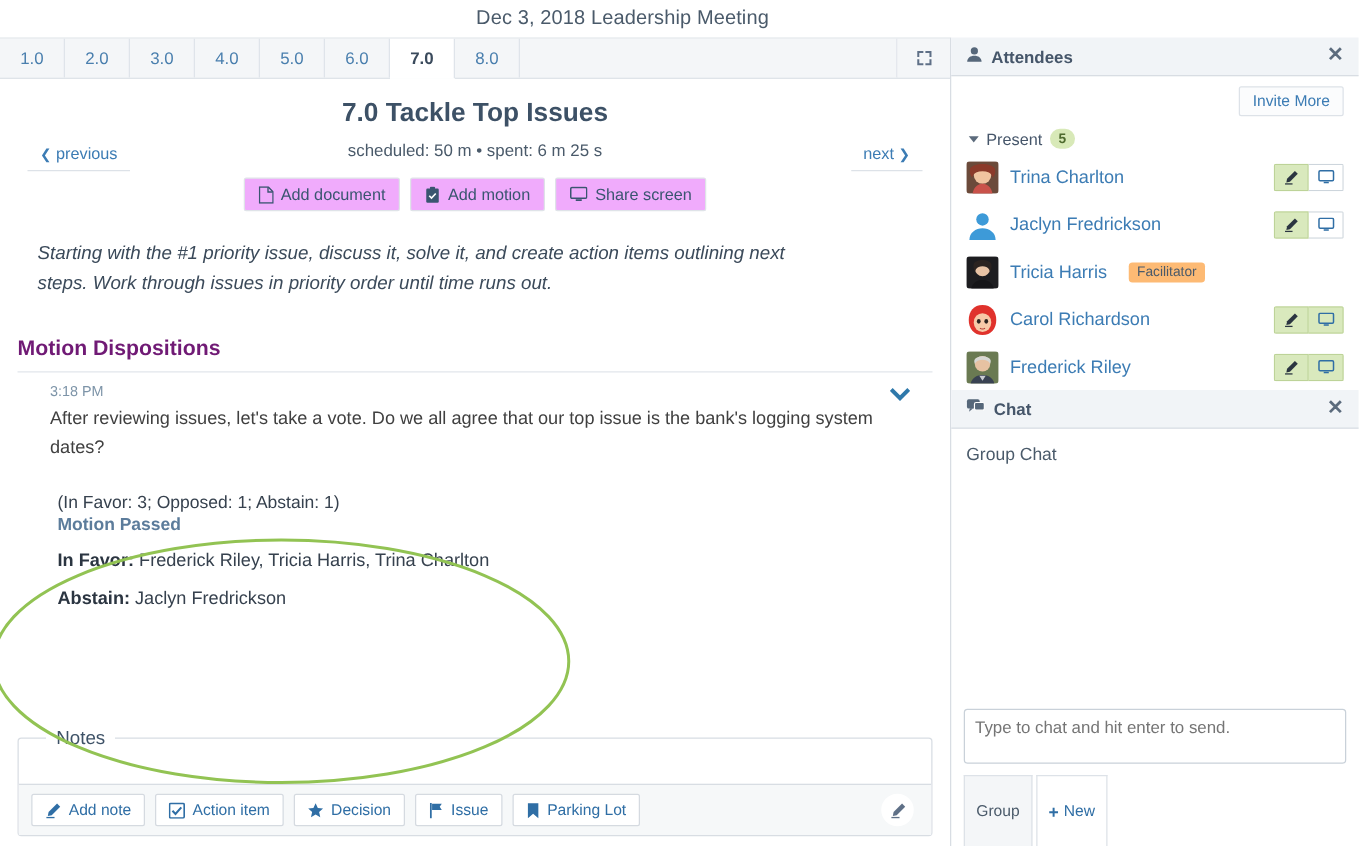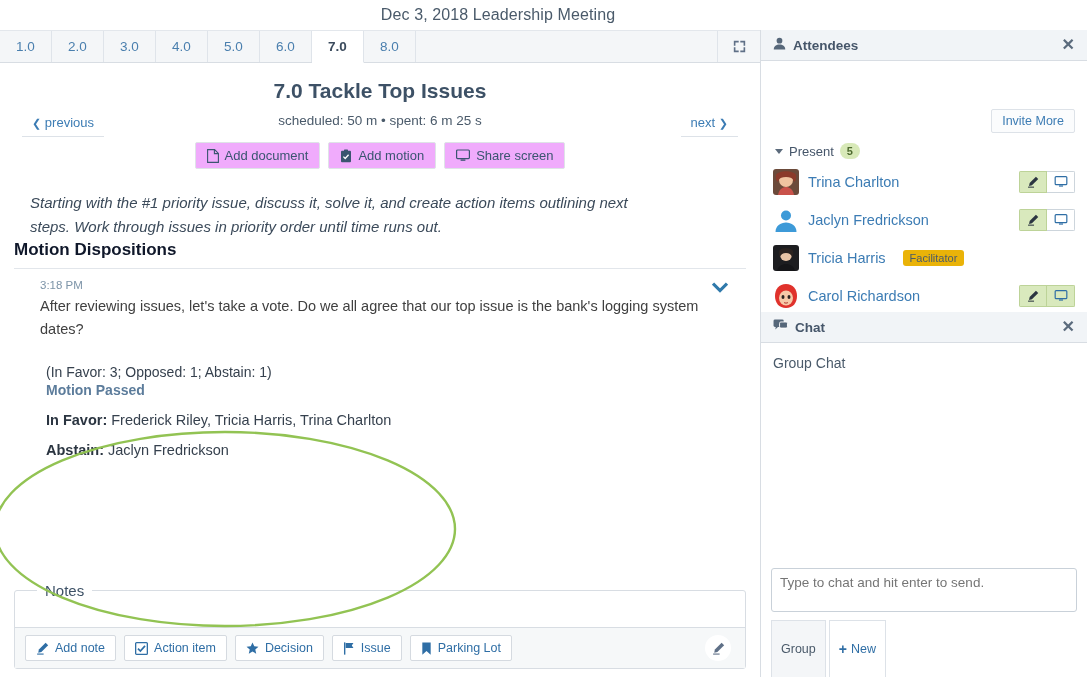--- a/index.html
+++ b/index.html
@@ -77,22 +77,22 @@
   }
   .actionbtn svg { display:block; }
 
   .desc {
     margin: 22px 14px 0 30px;
     font-style: italic; font-size: 15px; line-height: 1.6;
     color: #3b4a5a; max-width: 640px;
   }
 
   .section-h {
-    margin: 1px 14px 0 14px;
-    font-size: 17px; color: #0f172a; font-weight: bold;
+    margin: 30px 14px 0 14px;
+    font-size: 17px; color: #701a75; font-weight: bold;
     padding-bottom: 8px; border-bottom: 1px solid #e2e6eb;
   }
 
   .motion { margin: 0 14px; padding: 10px 0 0 0; position: relative; }
   .motion-time { font-size: 11.5px; color: #7d94a8; margin: 0 0 4px 26px; }
   .motion-chev { position: absolute; right: 18px; top: 10px; cursor: pointer; }
   .motion-text { font-size: 14.5px; line-height: 1.62; color: #404040; margin: 0 40px 0 26px; }
 
   .tally { margin: 22px 0 0 32px; font-size: 14px; color: #36414e; }
   .passed { font-size: 14px; color: #5c7c9b; font-weight: bold; margin-top: 2px;}
@@ -131,40 +131,40 @@
   
   .panel-head {
     height: 31px; flex: 0 0 31px; background: #f1f4f7;
     border-bottom: 1px solid #d8dde3;
     display: flex; align-items: center; padding: 0 12px;
     font-size: 13.5px; color: #46566a; font-weight: bold;
   }
   .panel-head .ph-title { flex: 1 1 auto; display:flex; align-items:center; gap:7px; }
   .panel-x { color: #5b6b7d; font-size: 16px; cursor: pointer; line-height: 1; }
 
-  .attendees { flex: 0 0 282px; display: flex; flex-direction: column; min-height:0;gap:40px; }
+  .attendees { flex: 0 0 282px; display: flex; flex-direction: column; min-height:0; }
   .att-body { flex: 1 1 auto; padding: 8px 12px 0; overflow: hidden; }
   .invite-row { display: flex; justify-content: flex-end; }
   .invite-btn {
     background: #fbfcfd; border: 1px solid #dde2e8; border-radius: 2px;
     color: #3c7cb4; font-size: 12.5px; font-family: inherit;
     padding: 4px 10px; cursor: pointer;
   }
   .present-row { display: flex; align-items: center; gap: 6px; margin: 10px 0 4px 2px; font-size: 13px; color: #46566a; }
   .caret-dn { width:0;height:0;border-left:4px solid transparent;border-right:4px solid transparent;border-top:5px solid #5c6b7c; }
   .count-badge {
     background: #d8e9b8; color: #4e6a2e; font-size: 11px; font-weight: bold;
     border-radius: 9px; padding: 1px 7px; line-height: 14px;
   }
 
   .att-row { display: flex; align-items: center; height: 38px; gap: 9px; }
   .avatar { width: 26px; height: 26px; border-radius: 3px; flex: 0 0 26px; overflow:hidden; }
   .att-name { font-size: 14.5px; color: #3c7cb4; cursor: pointer; white-space: nowrap; }
   .fac-badge {
-    background: #eab308; color: #4a5a6a; font-size: 11px;
+    background: #fdba74; color: #4a5a6a; font-size: 11px;
     border-radius: 3px; padding: 2px 7px; margin-left: 8px;
   }
   .att-spacer { flex: 1 1 auto; }
   .ctrl-group { display: flex; border-radius: 2px; overflow: hidden; }
   .ctrl {
     width: 28px; height: 22px; display:flex; align-items:center; justify-content:center;
     border: 1px solid #cdd5dc; cursor: pointer; background:#fff;
   }
   .ctrl + .ctrl { border-left: 0; }
   .ctrl.on { background: #d9e9bd; border-color:#bdd398; }

